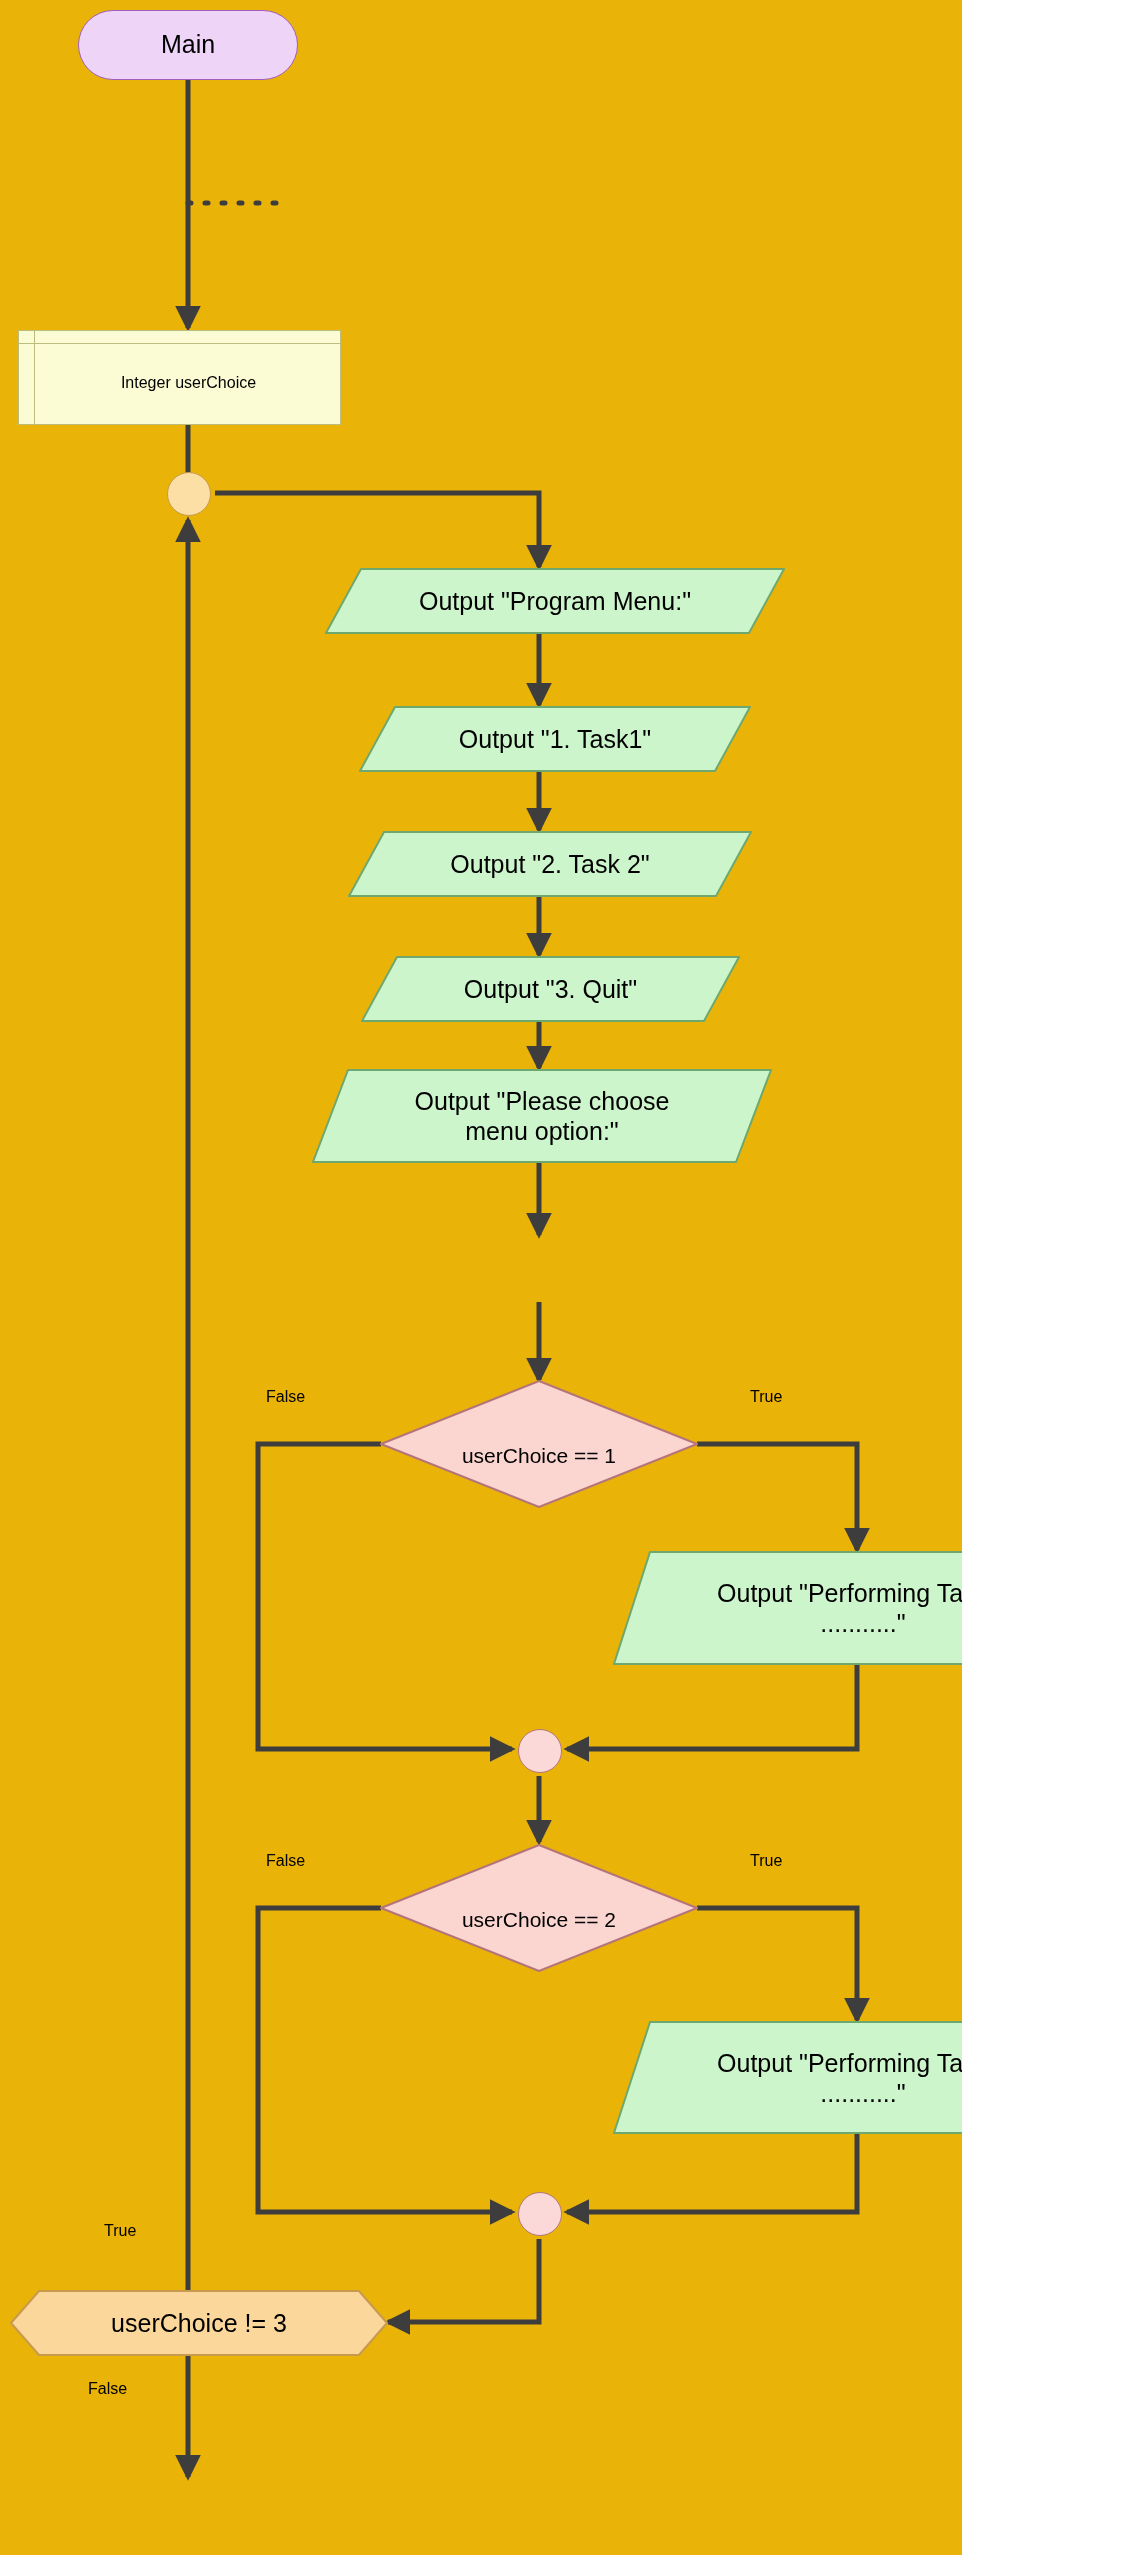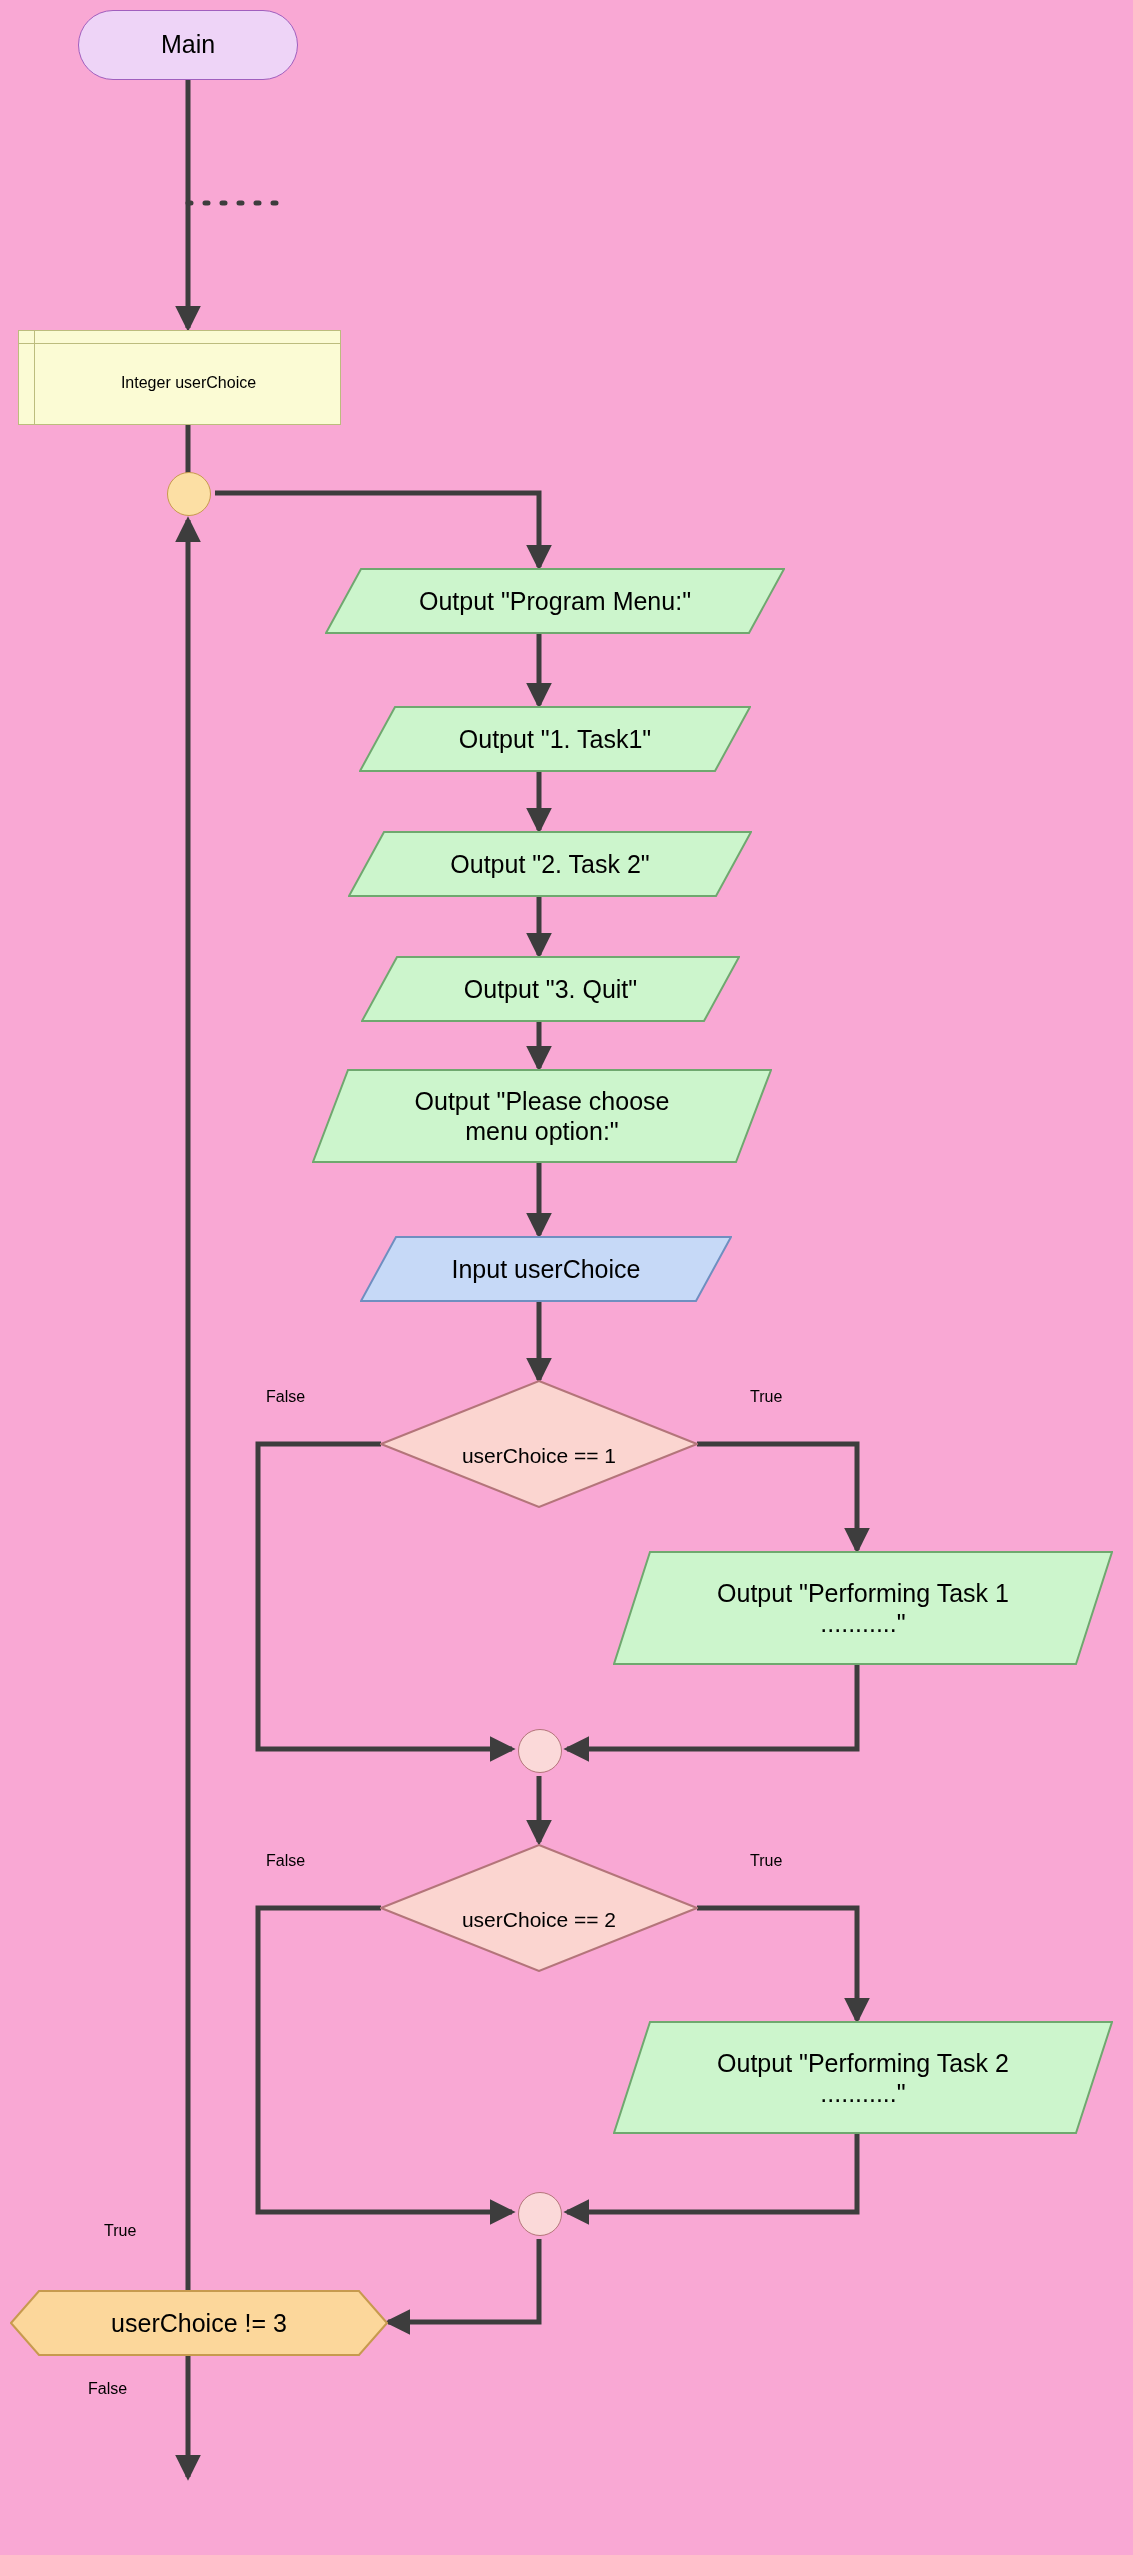--- a/index.html
+++ b/index.html
@@ -7,23 +7,23 @@
     margin: 0;
     padding: 0;
     background: #ffffff;
   }
   body {
     font-family: "Liberation Sans", sans-serif;
     -webkit-font-smoothing: antialiased;
   }
   #canvas {
     position: relative;
-    width: 1133px;
+    width: 962px;
     height: 2555px;
-    background: #f9a8d4;
+    background: #eab308;
     overflow: hidden;
   }
   #wires {
     position: absolute;
     left: 0; top: 0;
     width: 1133px;
     height: 2555px;
     pointer-events: none;
   }
   .node {
@@ -259,26 +259,20 @@
   </div>
 
   <div class="io-wrap" style="left:312px; top:1069px; width:460px; height:94px;">
     <svg width="460" height="94" viewBox="0 0 460 94" xmlns="http://www.w3.org/2000/svg">
       <polygon points="36,1 459,1 424,93 1,93" fill="#ccf5cc" stroke="#6fa86f" stroke-width="2"></polygon>
     </svg>
     <span class="io-label">Output "Please choose
 menu option:"</span>
   </div>
 
-  <div class="io-wrap" style="left:360px; top:1236px; width:372px; height:66px;">
-    <svg width="372" height="66" viewBox="0 0 372 66" xmlns="http://www.w3.org/2000/svg">
-      <polygon points="36,1 371,1 336,65 1,65" fill="#c6d9f7" stroke="#6f8fc0" stroke-width="2"></polygon>
-    </svg>
-    <span class="io-label">Input userChoice</span>
-  </div>
 
   <div class="decision-wrap" style="left:380px; top:1380px; width:318px; height:128px;">
     <svg width="318" height="128" viewBox="0 0 318 128" xmlns="http://www.w3.org/2000/svg">
       <polygon points="159,1 317,64 159,127 1,64" fill="#fbd5d0" stroke="#b4757a" stroke-width="2"></polygon>
     </svg>
     <span class="decision-label">userChoice == 1</span>
   </div>
   <span class="edge-label" style="left:266px; top:1388px;">False</span>
   <span class="edge-label" style="left:750px; top:1388px;">True</span>
 

